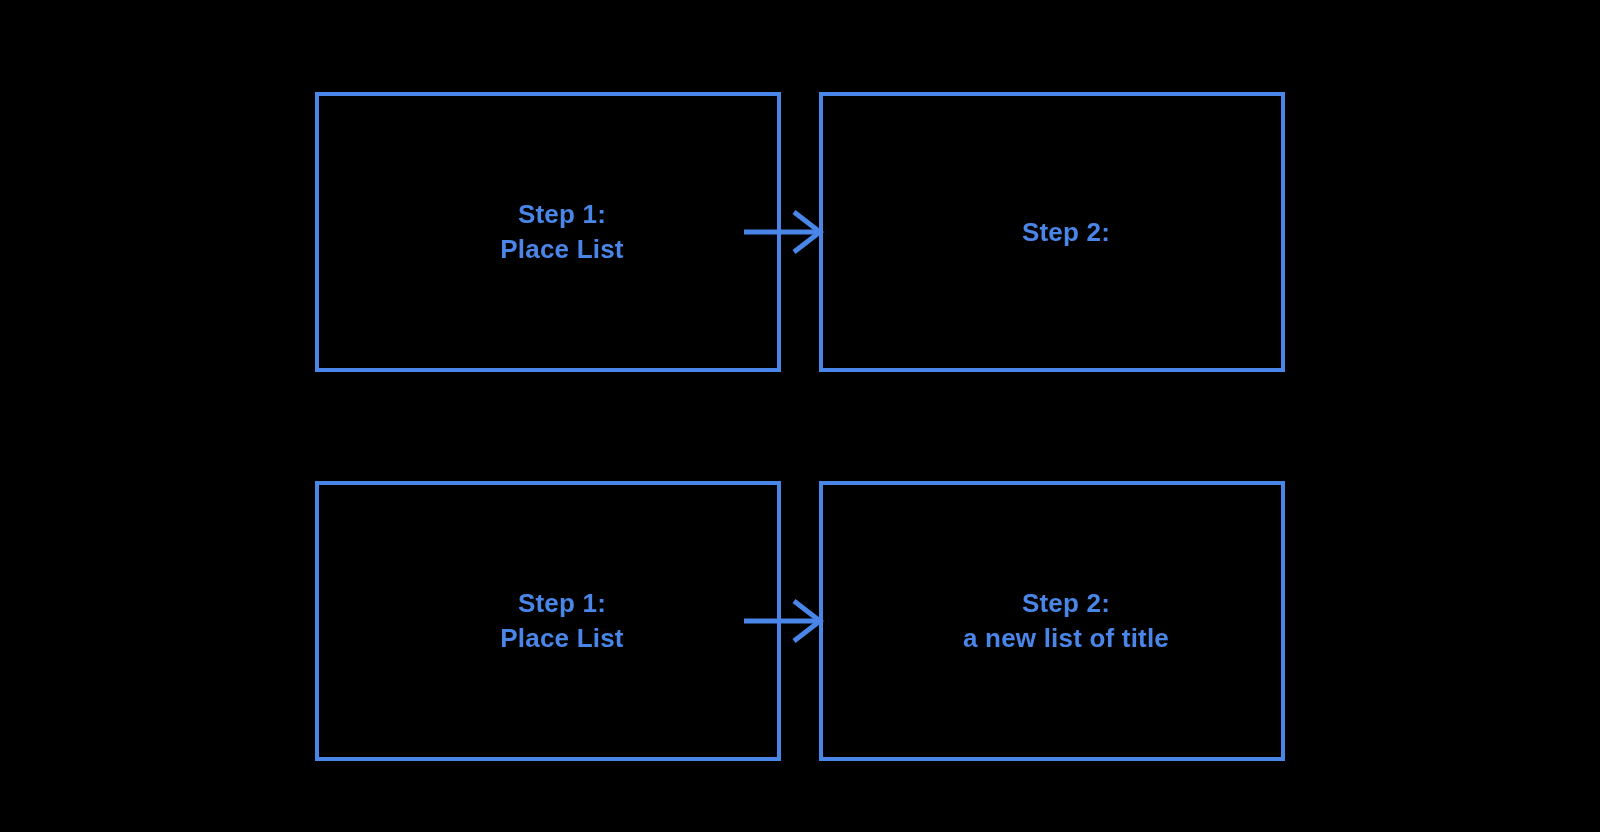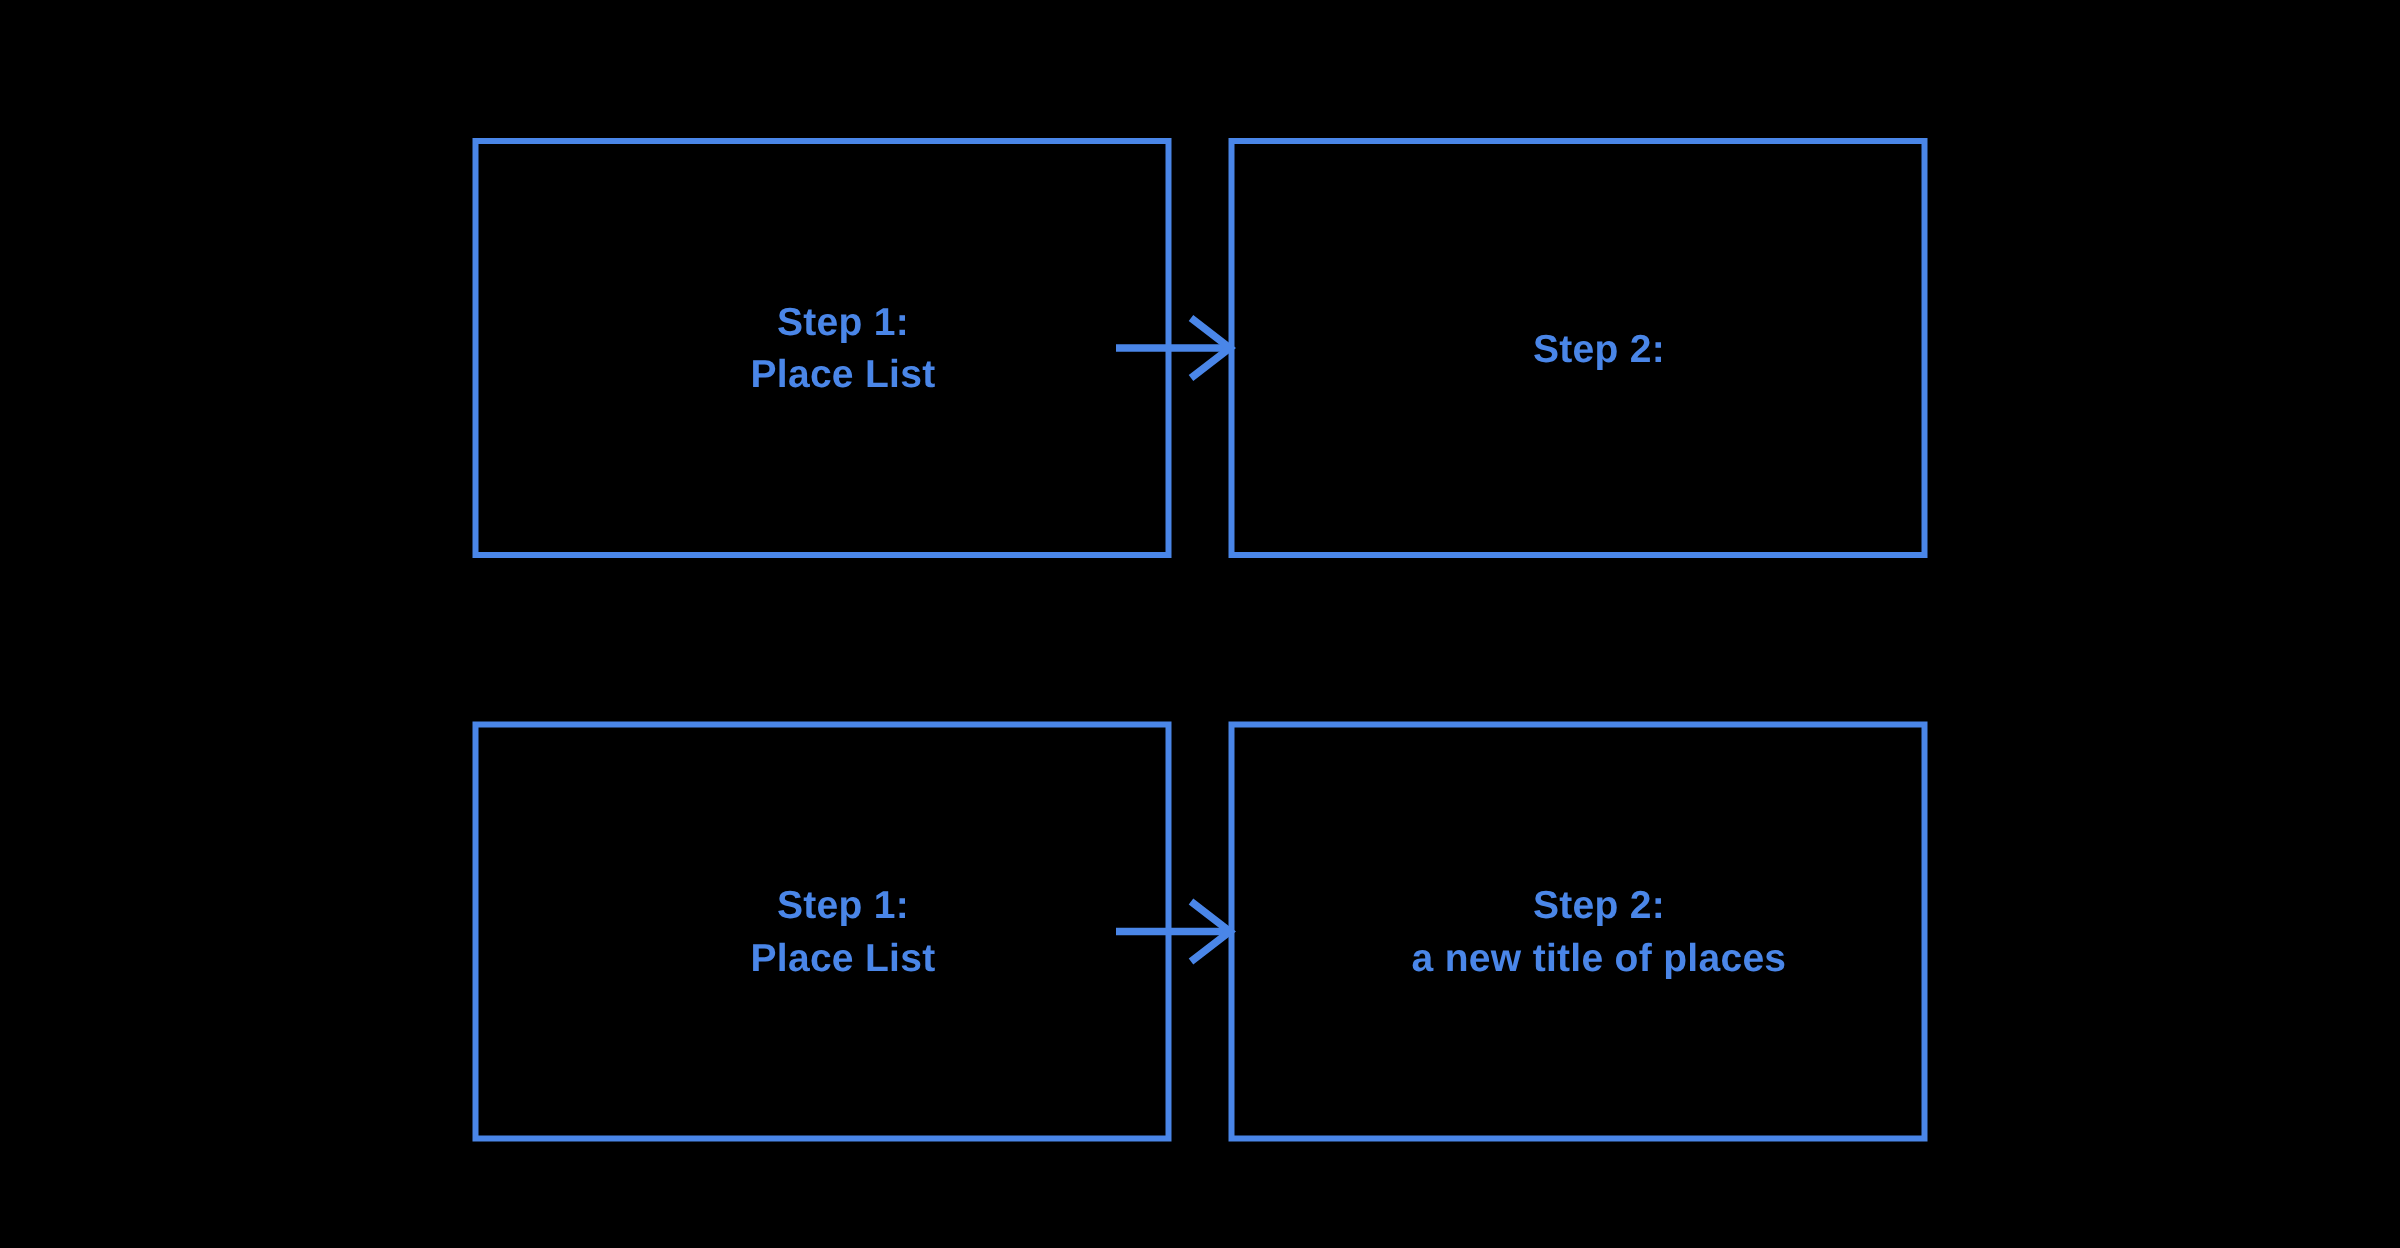--- a/index.html
+++ b/index.html
@@ -80,21 +80,21 @@
   <div class="box box3">
     <div class="box-text">
         <div>Step 1:</div>
         <div>Place List</div>
       </div>
   </div>
 
   <div class="box box4">
     <div class="box-text">
         <div>Step 2:</div>
-        <div>a new title of places</div>
+        <div>a new list of title</div>
       </div>
   </div>
 
   <svg class="arrow arrow2" viewBox="0 0 80 52" aria-hidden="true">
     <line x1="0" y1="26" x2="73" y2="26"></line>
     <polyline points="50,6 76,26 50,46"></polyline>
   </svg>
 
 </div>
 

